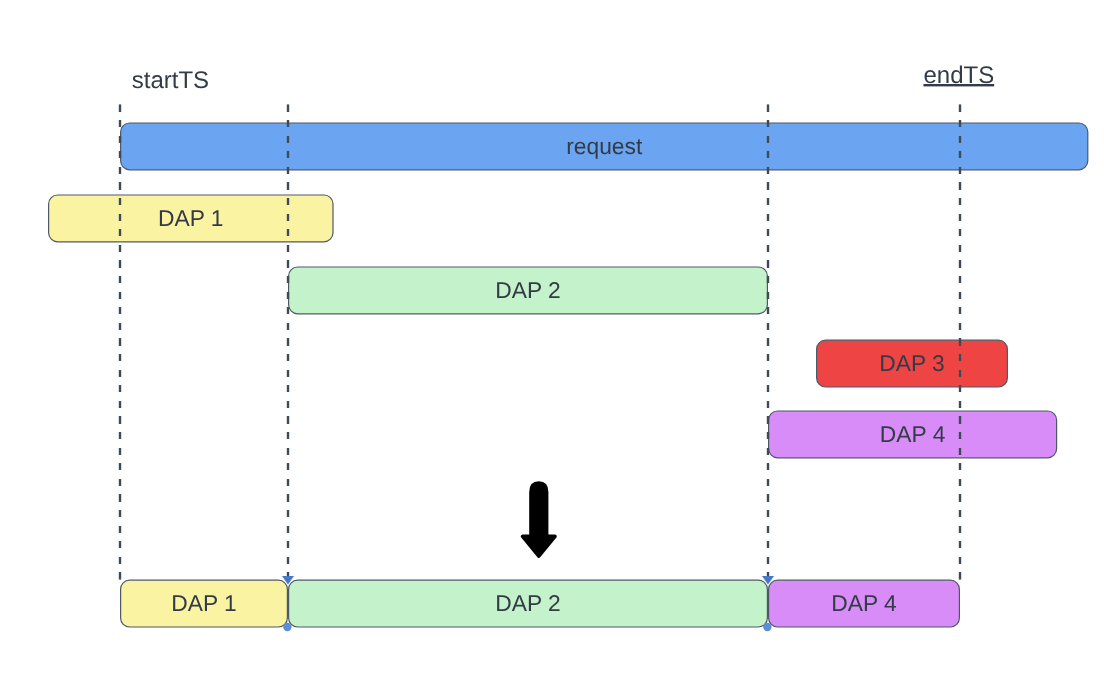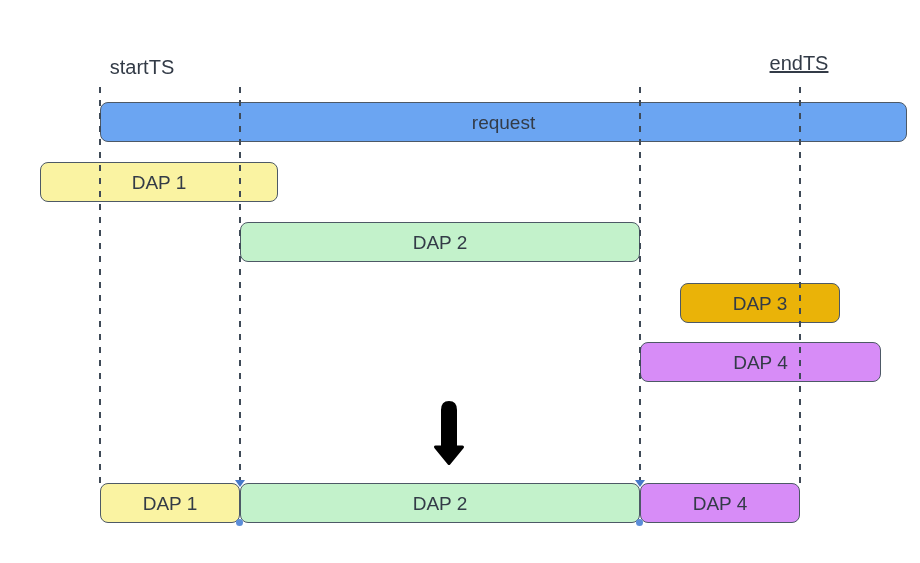--- a/index.html
+++ b/index.html
@@ -82,21 +82,21 @@
   </div>
 
   <div class="bar" style="left: 40px; top: 162px; width: 238px; background-color: rgb(250, 243, 162);">
     <span>DAP 1</span>
   </div>
 
   <div class="bar" style="left: 240px; top: 222px; width: 400px; background-color: rgb(195, 242, 203);">
     <span>DAP 2</span>
   </div>
 
-  <div class="bar" style="left: 680px; top: 283px; width: 160px; background-color: #eab308;">
+  <div class="bar" style="left: 680px; top: 283px; width: 160px; background-color: #ef4444;">
     <span>DAP 3</span>
   </div>
 
   <div class="bar" style="left: 640px; top: 342px; width: 241px; background-color: rgb(215, 140, 247);">
     <span>DAP 4</span>
   </div>
 
   <div class="arrow-wrap">
     <svg width="34" height="70" viewBox="0 0 34 70" xmlns="http://www.w3.org/2000/svg">
       <path d="M10.5 48 V11 Q10.5 3.5 17 3.5 Q23.5 3.5 23.5 11 V48 H30.5 L17 64.5 L3.5 48 Z" fill="#000000" stroke="#000000" stroke-width="3" stroke-linejoin="round" stroke-linecap="round"></path>

